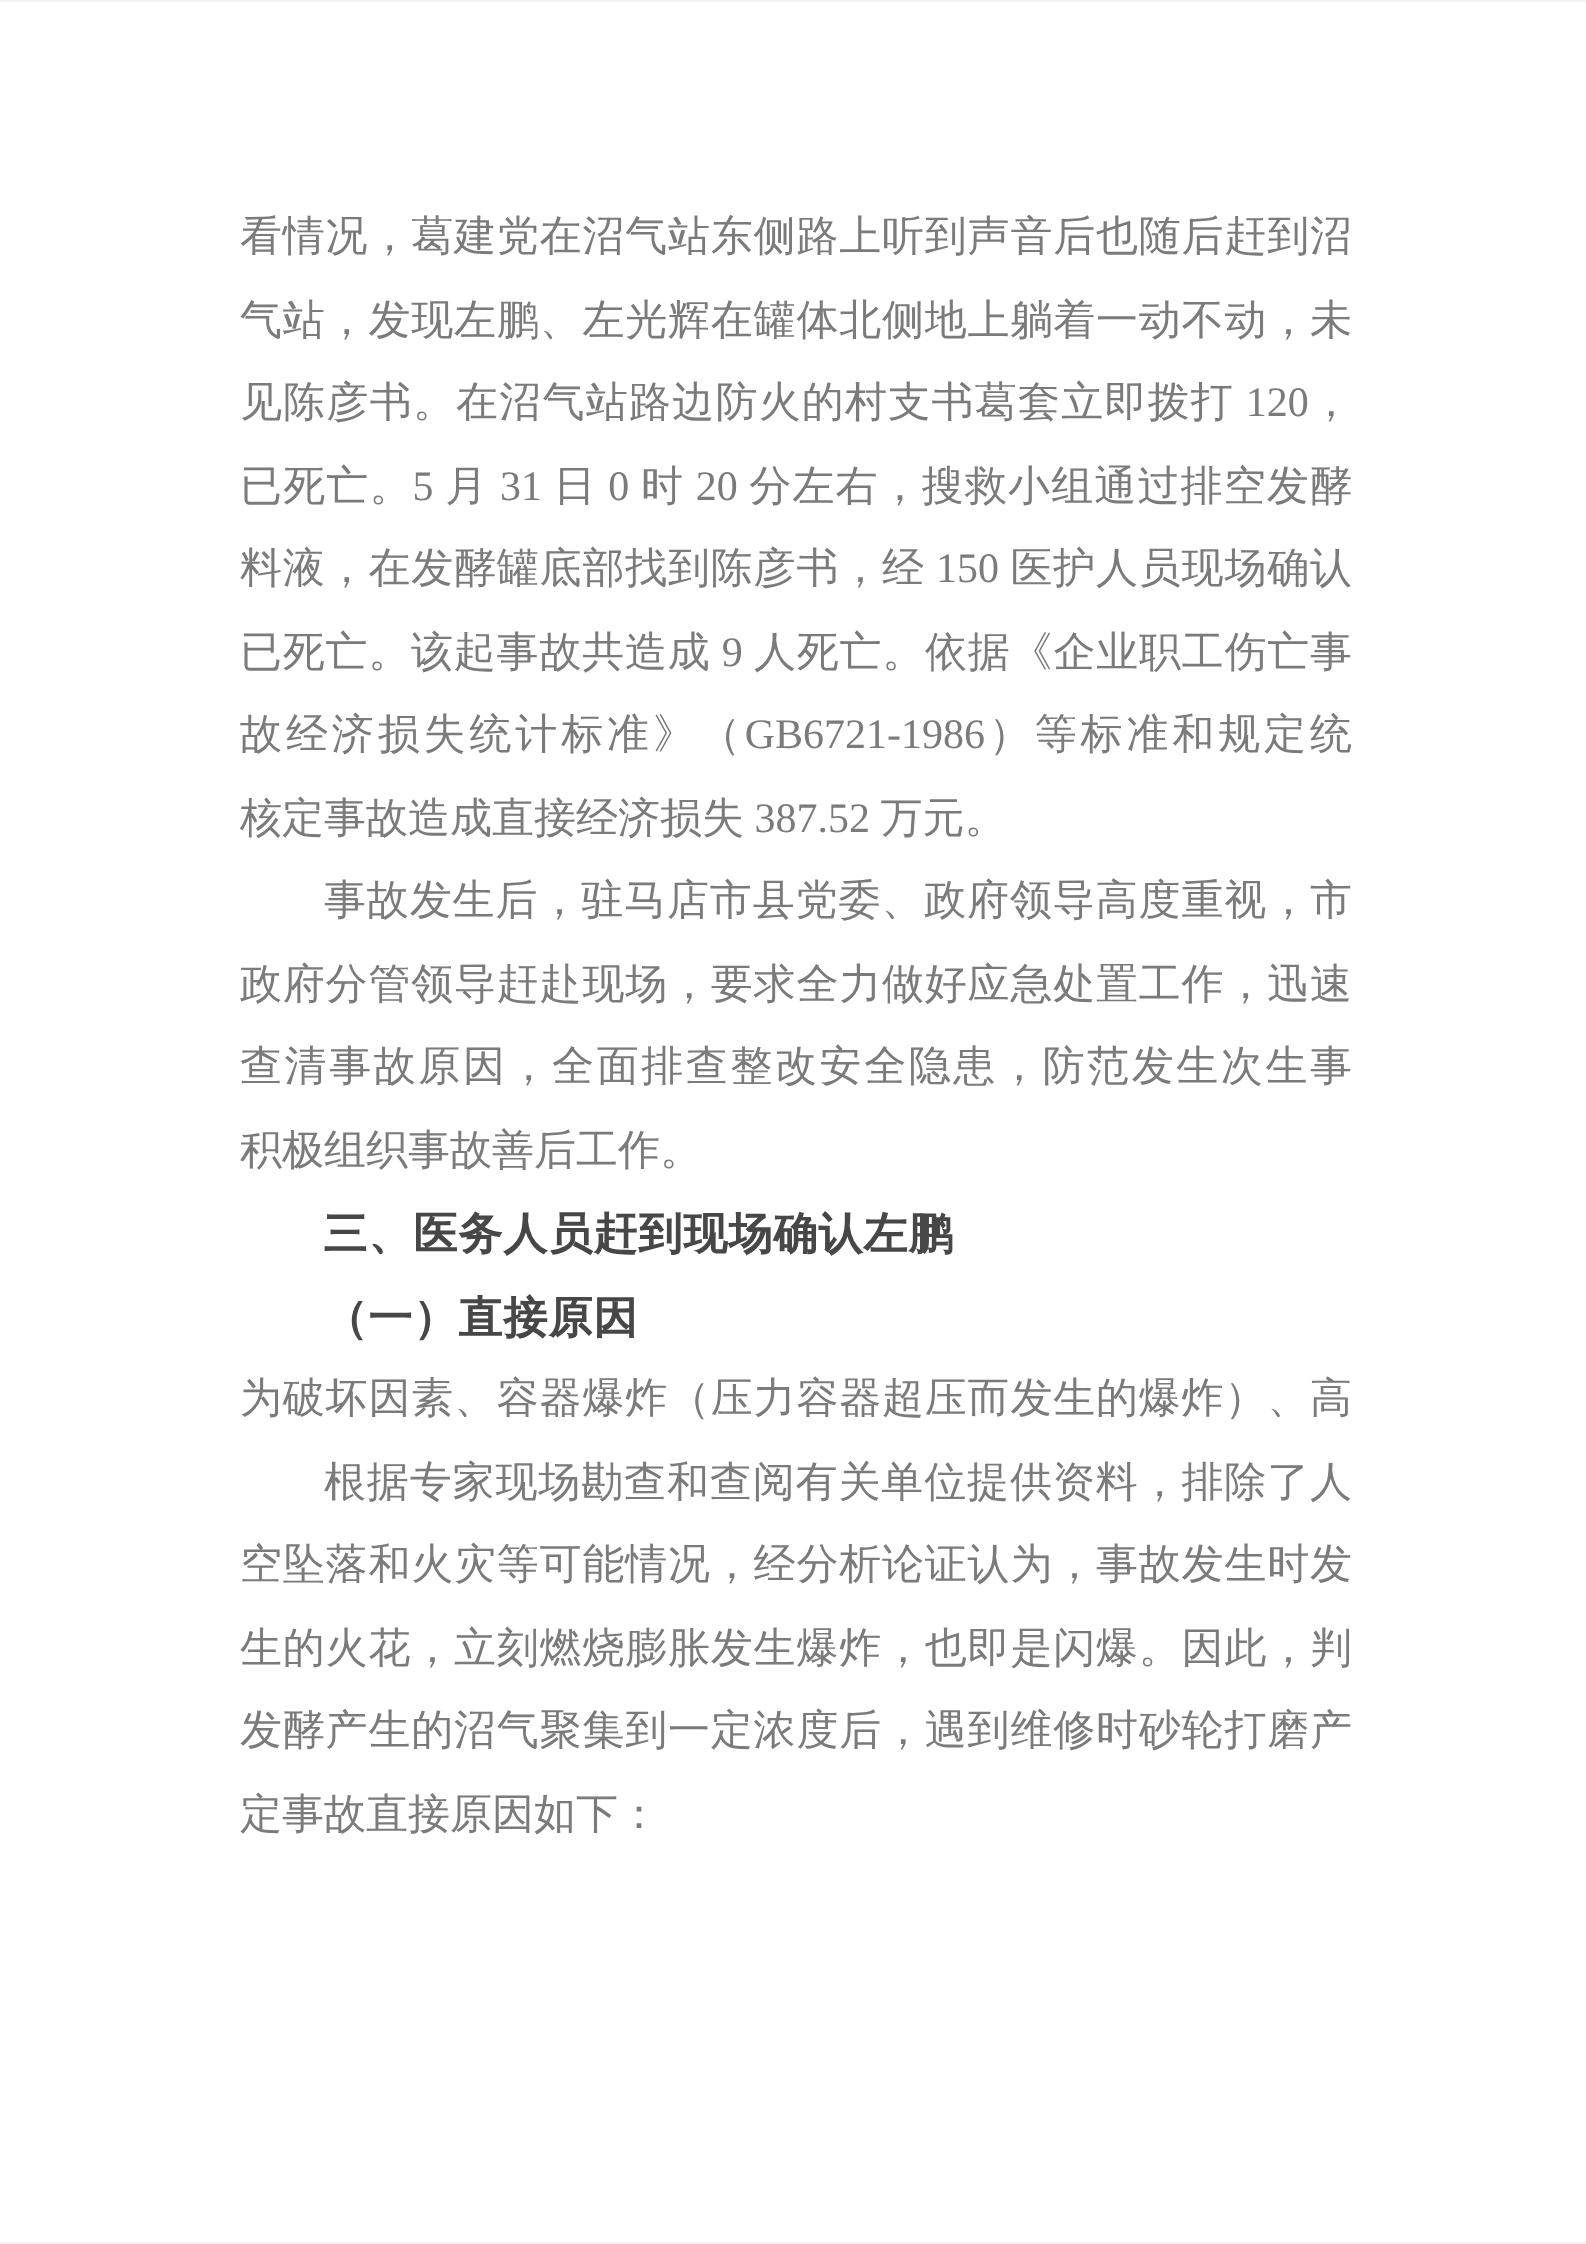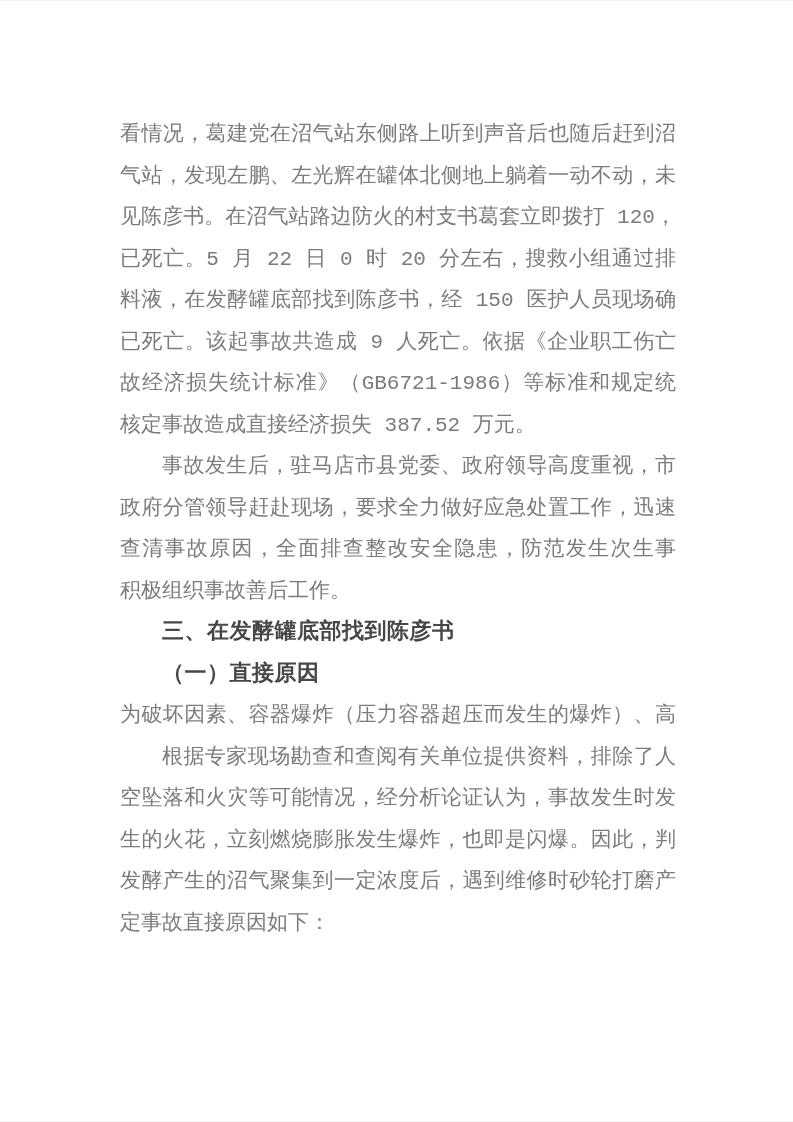--- a/index.html
+++ b/index.html
@@ -19,26 +19,25 @@
     width: 793px;
     height: 1122px;
     background: var(--page-bg);
     font-family: "Liberation Serif", "DejaVu Serif", serif;
     border-top: 1px solid #f2f2f2;
     border-bottom: 1px solid #f2f2f2;
   }
   .text-block {
     position: absolute;
     left: 120px;
-    top: 113px;
+    top: 97px;
     width: 556px;
     font-size: 21px;
     line-height: 41.5px;
     color: var(--body-color);
-    font-family: Liberation Mono, monospace;
     -webkit-font-smoothing: antialiased;
   }
   .line {
     height: 41.5px;
     overflow: hidden;
     text-align: justify;
     text-align-last: justify;
     white-space: normal;
   }
   .line.last {
@@ -59,30 +58,30 @@
   }
 </style>
 </head>
 <body>
 
 <div class="page">
   <div class="text-block">
       <div class="line">看情况，葛建党在沼气站东侧路上听到声音后也随后赶到沼</div>
       <div class="line">气站，发现左鹏、左光辉在罐体北侧地上躺着一动不动，未</div>
       <div class="line">见陈彦书。在沼气站路边防火的村支书葛套立即拨打 120，</div>
-      <div class="line">已死亡。5 月 22 日 0 时 20 分左右，搜救小组通过排空发酵</div>
+      <div class="line">已死亡。5 月 31 日 0 时 20 分左右，搜救小组通过排空发酵</div>
       <div class="line">料液，在发酵罐底部找到陈彦书，经 150 医护人员现场确认</div>
       <div class="line">已死亡。该起事故共造成 9 人死亡。依据《企业职工伤亡事</div>
       <div class="line">故经济损失统计标准》（GB6721-1986）等标准和规定统计，</div>
       <div class="line last">核定事故造成直接经济损失 387.52 万元。</div>
       <div class="line indent">事故发生后，驻马店市县党委、政府领导高度重视，市</div>
       <div class="line">政府分管领导赶赴现场，要求全力做好应急处置工作，迅速</div>
       <div class="line">查清事故原因，全面排查整改安全隐患，防范发生次生事故，</div>
       <div class="line last">积极组织事故善后工作。</div>
-      <div class="heading1">三、在发酵罐底部找到陈彦书</div>
+      <div class="heading1">三、医务人员赶到现场确认左鹏</div>
       <div class="heading2">（一）直接原因</div>
       <div class="line">为破坏因素、容器爆炸（压力容器超压而发生的爆炸）、高</div>
       <div class="line indent">根据专家现场勘查和查阅有关单位提供资料，排除了人</div>
       <div class="line">空坠落和火灾等可能情况，经分析论证认为，事故发生时发</div>
       <div class="line">生的火花，立刻燃烧膨胀发生爆炸，也即是闪爆。因此，判</div>
       <div class="line">发酵产生的沼气聚集到一定浓度后，遇到维修时砂轮打磨产</div>
       <div class="line last">定事故直接原因如下：</div>
     </div>
 </div>
 

